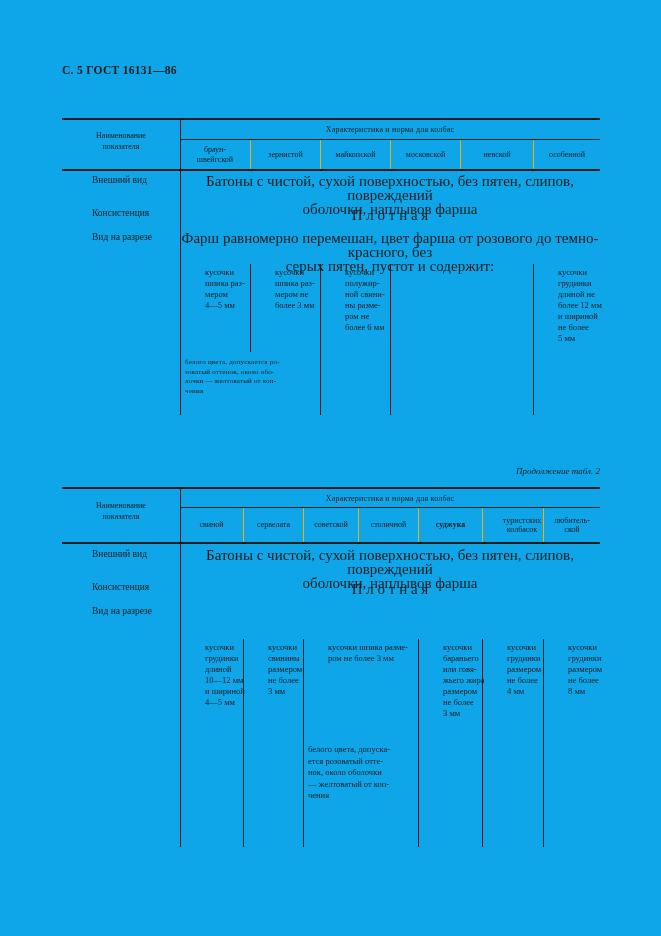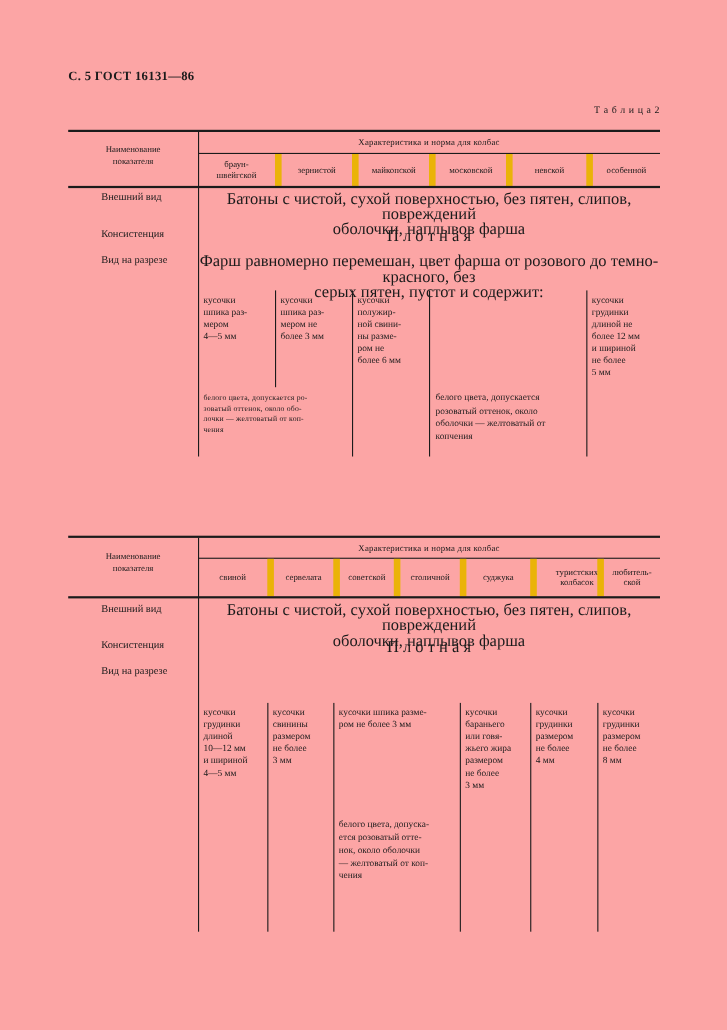--- a/index.html
+++ b/index.html
@@ -1,50 +1,49 @@
 <!DOCTYPE html>
 <html><head>
 <meta charset="utf-8">
 <style>
   html,body{margin:0;padding:0;background:#e8e8e8;}
   .page{
-    position:relative;width:661px;height:936px;background:#fca5a5;
+    position:relative;width:661px;height:936px;background:#0ea5e9;
     font-family:"Liberation Serif","DejaVu Serif",serif;color:#1b1b1b;
     overflow:hidden;margin:0 auto;
   }
   .abs{position:absolute;}
   .pre{white-space:pre-line;}
   .ctr{text-align:center;}
   .hdr-bold{font-weight:bold;font-size:11.5px;letter-spacing:.3px;}
   .caption{font-size:9px;text-align:right;letter-spacing:.5px;}
   .caption-italic{font-size:9px;font-style:italic;text-align:right;}
   .tbl{position:absolute;left:62px;width:538px;border-top:2px solid #1b1b1b;box-sizing:border-box;}
   .vline{position:absolute;width:1px;background:#1b1b1b;}
   .hline{position:absolute;height:1px;background:#1b1b1b;}
   .sep{position:absolute;height:2px;background:#1b1b1b;left:0;width:538px;}
   .stub{font-size:8px;line-height:11px;}
   .spanhead{font-size:8px;line-height:15px;letter-spacing:.2px;}
   .colrow{position:absolute;left:118px;width:420px;display:flex;box-sizing:border-box;}
-  .colcell{box-sizing:border-box;border-left:6px solid #eab308;display:flex;align-items:center;justify-content:center;
+  .colcell{box-sizing:border-box;border-left:1px solid #eab308;display:flex;align-items:center;justify-content:center;
     font-size:8px;line-height:9.5px;text-align:center;white-space:pre-line;padding:1px 2px;}
   .colcell:first-child{border-left:none;}
   .rowlabel{font-size:9.5px;margin-left:20px;}
   .rowvalue{font-size:15px;line-height:14px;}
-  .piece{font-size:8.5px;line-height:11px;}
+  .piece{font-size:8.5px;line-height:11px;margin-left:20px;}
   .note-sm{font-size:7px;line-height:9.5px;letter-spacing:.2px;}
   .note-lg{font-size:8.5px;line-height:11.5px;}
 </style>
 </head>
 <body>
 
 <div class="page">
 
   <div class="abs hdr-bold" style="left:62px;top:64px;">С. 5 ГОСТ 16131—86</div>
 
-  <div class="abs caption" style="left:62px;top:95px;width:538px;">Т а б л и ц а  2</div>
 
   <div class="tbl" style="top:118px;height:295px;">
 
     <div class="vline" style="left:118px;top:0;height:295px;"></div>
 
     <div class="abs stub ctr pre" style="left:0;top:10px;width:118px;">Наименование
 показателя</div>
 
     <div class="abs spanhead ctr" style="left:118px;top:2px;width:420px;">Характеристика и норма для колбас</div>
     <div class="hline" style="left:118px;top:19px;width:420px;"></div>
@@ -95,42 +94,39 @@
 длиной не
 более 12 мм
 и шириной
 не более
 5 мм</div>
 
     <div class="abs note-sm pre" style="left:123px;top:238px;width:132px;">белого цвета, допускается ро-
 зоватый оттенок, около обо-
 лочки — желтоватый от коп-
 чения</div>
-    <div class="abs note-lg pre" style="left:334px;top:236px;width:135px;">белого цвета, допускается
-розоватый оттенок, около
-оболочки — желтоватый от
-копчения</div>
   </div>
 
+  <div class="abs caption-italic" style="left:62px;top:466px;width:538px;">Продолжение табл.  2</div>
 
   <div class="tbl" style="top:487px;height:358px;">
     <div class="vline" style="left:118px;top:0;height:358px;"></div>
 
     <div class="abs stub ctr pre" style="left:0;top:11px;width:118px;">Наименование
 показателя</div>
 
     <div class="abs spanhead ctr" style="left:118px;top:2px;width:420px;">Характеристика и норма для колбас</div>
     <div class="hline" style="left:118px;top:18px;width:420px;"></div>
 
     <div class="colrow" style="top:19px;height:34px;">
       <div class="colcell" style="width:63px;">свиной</div>
       <div class="colcell" style="width:60px;">сервелата</div>
       <div class="colcell" style="width:55px;">советской</div>
       <div class="colcell" style="width:60px;">столичной</div>
-      <div class="colcell" style="width:64px;">суджука</div>
+      <div class="colcell" style="width:64px;font-weight:bold;">суджука</div>
       <div class="colcell" style="width:61px;padding-left:20px;">туристских
 колбасок</div>
       <div class="colcell" style="width:57px;">любитель-
 ской</div>
     </div>
     <div class="sep" style="top:53px;"></div>
 
     <div class="abs rowlabel" style="left:10px;top:60px;">Внешний вид</div>
     <div class="abs rowvalue ctr pre" style="left:118px;top:59px;width:420px;">Батоны с чистой, сухой поверхностью, без пятен, слипов, повреждений
 оболочки, наплывов фарша</div>

